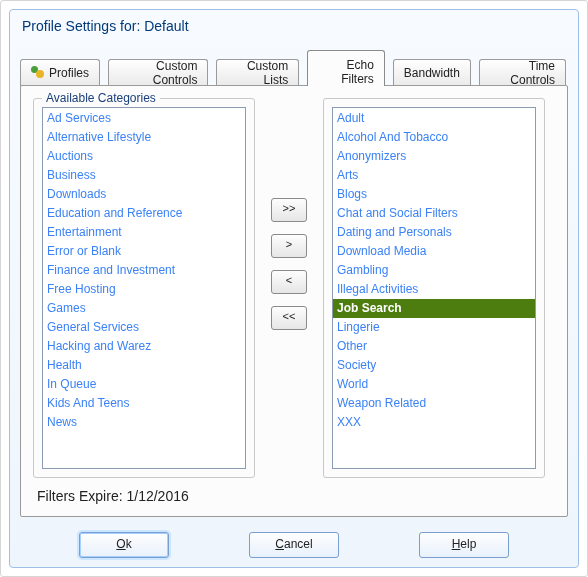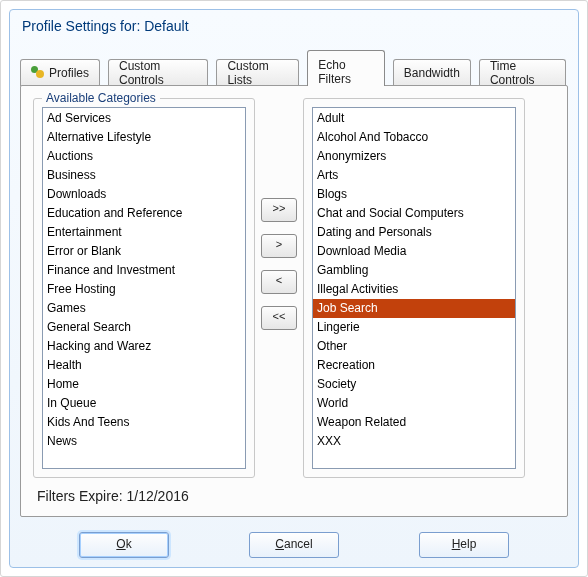--- a/index.html
+++ b/index.html
@@ -32,20 +32,21 @@
   .title {
     padding: 8px 12px 6px 12px;
     color: #003a7a;
     font-size: 14px;
   }
   .tabs {
     display: flex;
     align-items: flex-end;
     padding: 10px 10px 0 10px;
     gap: 6px;
+    text-align: right;
   }
   .tab {
     border: 1px solid #9a9a9a;
     border-bottom: none;
     background: linear-gradient(#fefefe, #eaeaea);
     color: #222;
     padding: 4px 10px;
     border-radius: 3px 3px 0 0;
     margin-right: 2px;
     cursor: default;
@@ -71,21 +72,21 @@
     flex: 1 1 auto;
     position: relative;
     top: -1px;
     padding: 12px 12px 8px 12px;
     display: flex;
     flex-direction: column;
   }
   .lists-row {
     display: flex;
     align-items: flex-start;
-    gap: 6px;
+    gap: 16px;
     flex: 1 1 auto;
   }
   .groupbox {
     border: 1px solid #c8c8c8;
     border-radius: 3px;
     padding: 8px;
     position: relative;
     width: 222px;
     height: 380px;
     box-sizing: border-box;
@@ -105,29 +106,30 @@
     height: 100%;
     box-sizing: border-box;
     border: 1px solid #8a9bb2;
     background: #fff;
     overflow-y: scroll;
     position: relative;
   }
   .list-inner { padding: 1px 0; }
   .item {
     padding: 1px 4px;
-    color: #000000;
+    color: #3b82f6;
     font-size: 12px;
     line-height: 17px;
     white-space: nowrap;
     cursor: default;
   }
   .item.selected {
-    background: #c2410c;
+    background: #4d7c0f;
     color: #fff;
+    font-weight: bold;
   }
   
   .mid-buttons {
     display: flex;
     flex-direction: column;
     gap: 12px;
     margin-top: 100px;
     align-items: center;
   }
   .small-btn {
@@ -228,24 +230,23 @@
                 <div class="item">Alternative Lifestyle</div>
                 <div class="item">Auctions</div>
                 <div class="item">Business</div>
                 <div class="item">Downloads</div>
                 <div class="item">Education and Reference</div>
                 <div class="item">Entertainment</div>
                 <div class="item">Error or Blank</div>
                 <div class="item">Finance and Investment</div>
                 <div class="item">Free Hosting</div>
                 <div class="item">Games</div>
-                <div class="item">General Search</div>
+                <div class="item">General Services</div>
                 <div class="item">Hacking and Warez</div>
                 <div class="item">Health</div>
-                <div class="item">Home</div>
                 <div class="item">In Queue</div>
                 <div class="item">Kids And Teens</div>
                 <div class="item">News</div>
               </div>
           </div>
         </div>
 
         <div class="mid-buttons">
           <div class="small-btn">&gt;&gt;</div>
           <div class="small-btn">&gt;</div>
@@ -254,29 +255,28 @@
         </div>
 
         <div class="groupbox">
           <div class="listbox">
             <div class="list-inner" id="selected-list">
                 <div class="item">Adult</div>
                 <div class="item">Alcohol And Tobacco</div>
                 <div class="item">Anonymizers</div>
                 <div class="item">Arts</div>
                 <div class="item">Blogs</div>
-                <div class="item">Chat and Social Computers</div>
+                <div class="item">Chat and Social Filters</div>
                 <div class="item">Dating and Personals</div>
                 <div class="item">Download Media</div>
                 <div class="item">Gambling</div>
                 <div class="item">Illegal Activities</div>
                 <div class="item selected">Job Search</div>
                 <div class="item">Lingerie</div>
                 <div class="item">Other</div>
-                <div class="item">Recreation</div>
                 <div class="item">Society</div>
                 <div class="item">World</div>
                 <div class="item">Weapon Related</div>
                 <div class="item">XXX</div>
               </div>
           </div>
         </div>
 
       </div>
 

